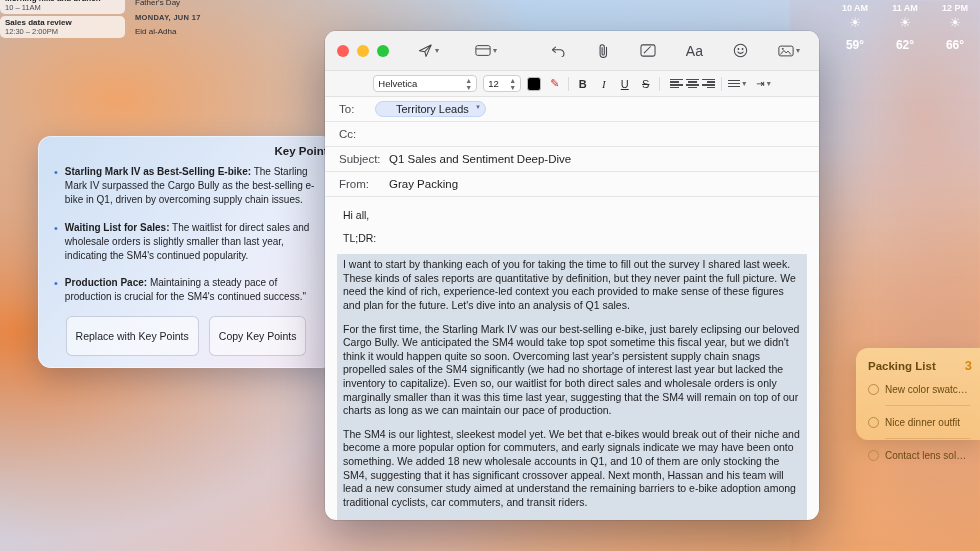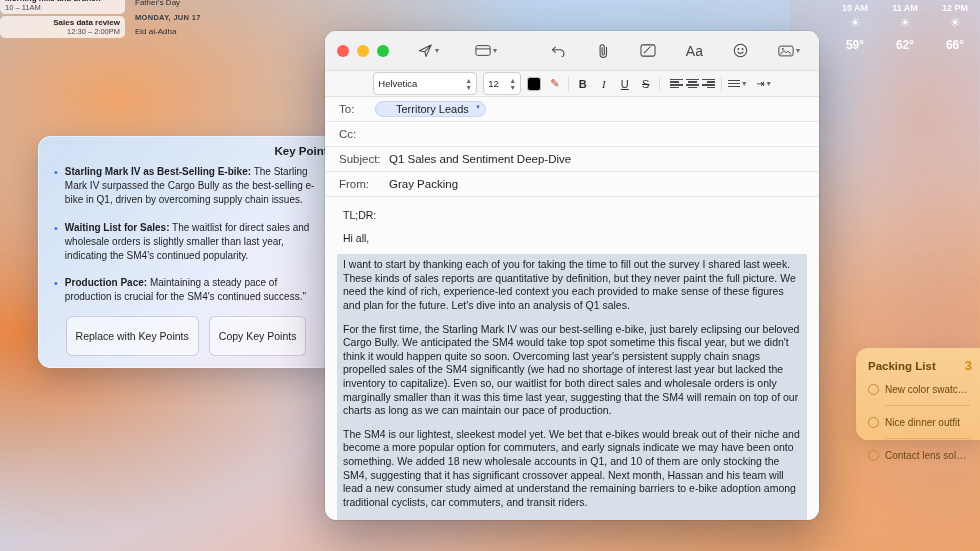--- a/index.html
+++ b/index.html
@@ -106,21 +106,21 @@
   .tb-right { display: flex; align-items: center; gap: 0; }
 
   
   .formatbar {
     height: 26px; background: #f7f6f6; border-bottom: 1px solid #e3e2e2;
     display: flex; align-items: center; justify-content: center; gap: 6px;
     font-size: 10px; color: #2c2c30;
   }
   .fsel {
     border: 1px solid #cfcfd2; background: #fff; border-radius: 4px;
-    height: 23px; display: flex; align-items: center; padding: 0 4px;
+    height: 17px; display: flex; align-items: center; padding: 0 4px;
     font-size: 9.5px; color: #1d1d1f; position: relative;
   }
   .fsel .stepper { margin-left: 4px; font-size: 7px; line-height: 7px; color: #6a6a70; }
   .swatch { width: 14px; height: 14px; border-radius: 3px; background: #000; border: 1px solid #b9b9bd; }
   .fbtn { width: 15px; text-align: center; font-size: 11px; color: #2c2c30; cursor: pointer; }
   .fbtn.pen { color: #d0342c; }
   .align { display: flex; gap: 3px; margin-left: 4px; }
   .al { width: 13px; height: 13px; display: flex; flex-direction: column; justify-content: center; gap: 1.5px; cursor: pointer; }
   .al i { display: block; height: 1.3px; background: #4a4a50; }
   .sep { width: 1px; height: 14px; background: #dcdbdb; }
@@ -186,21 +186,21 @@
 <body>
 
 <div class="wall-figure"></div>
 
 <div class="cal-widget">
   <div class="cal-col">
     <div class="cal-row" style="top:-8px;">
       <div class="ttl">Morning hike and brunch</div>
       <div class="tm">10 – 11AM</div>
     </div>
-    <div class="cal-row" style="top:16px;text-align:right;">
+    <div class="cal-row" style="top:16px;">
       <div class="ttl">Sales data review</div>
       <div class="tm">12:30 – 2:00PM</div>
     </div>
   </div>
   <div class="cal-col">
     <div style="position:absolute; top:-2px; left:4px;" class="cal-plain">Father's Day</div>
     <div style="position:absolute; top:13px; left:4px;" class="cal-day">MONDAY, JUN 17</div>
     <div style="position:absolute; top:27px; left:4px;" class="cal-plain">Eid al-Adha</div>
   </div>
 </div>
@@ -356,22 +356,22 @@
       <span class="flabel" style="width:50px;">Subject:</span>
       <span class="fval">Q1 Sales and Sentiment Deep-Dive</span>
     </div>
     <div class="frow">
       <span class="flabel" style="width:50px;">From:</span>
       <span class="fval">Gray Packing</span>
     </div>
   </div>
 
   <div class="body">
+    <p>Hi all,</p>
     <p>TL;DR:</p>
-    <p>Hi all,</p>
     <div class="selected">
       <p>I want to start by thanking each of you for taking the time to fill out the survey I shared last week. These kinds of sales reports are quantitative by definition, but they never paint the full picture. We need the kind of rich, experience-led context you each provided to make sense of these figures and plan for the future. Let's dive into an analysis of Q1 sales.</p>
       <p>For the first time, the Starling Mark IV was our best-selling e-bike, just barely eclipsing our beloved Cargo Bully. We anticipated the SM4 would take top spot sometime this fiscal year, but we didn't think it would happen quite so soon. Overcoming last year's persistent supply chain snags propelled sales of the SM4 significantly (we had no shortage of interest last year but lacked the inventory to capitalize). Even so, our waitlist for both direct sales and wholesale orders is only marginally smaller than it was this time last year, suggesting that the SM4 will remain on top of our charts as long as we can maintain our pace of production.</p>
       <p>The SM4 is our lightest, sleekest model yet. We bet that e-bikes would break out of their niche and become a more popular option for commuters, and early signals indicate we may have been onto something. We added 18 new wholesale accounts in Q1, and 10 of them are only stocking the SM4, suggesting that it has significant crossover appeal. Next month, Hassan and his team will lead a new consumer study aimed at understand the remaining barriers to e-bike adoption among traditional cyclists, car commuters, and transit riders.</p>
       <p>Temperate cities continue to be our hottest markets (no pun intended), due in part to climate conditions that facilitate year-round riding. Our top three North American markets were: Portland (16 percent of sales), San Francisco (11 percent of sales), and Vancouver (8 percent of sales). Our fastest-growing market outside North America is Amsterdam (8 percent of sales), thanks in part to some key retail partnerships and the social emphasis Dutch cities place on cycling as a preferred transit modality.</p>
     </div>
   </div>
 </div>
 
 <div class="weather">

